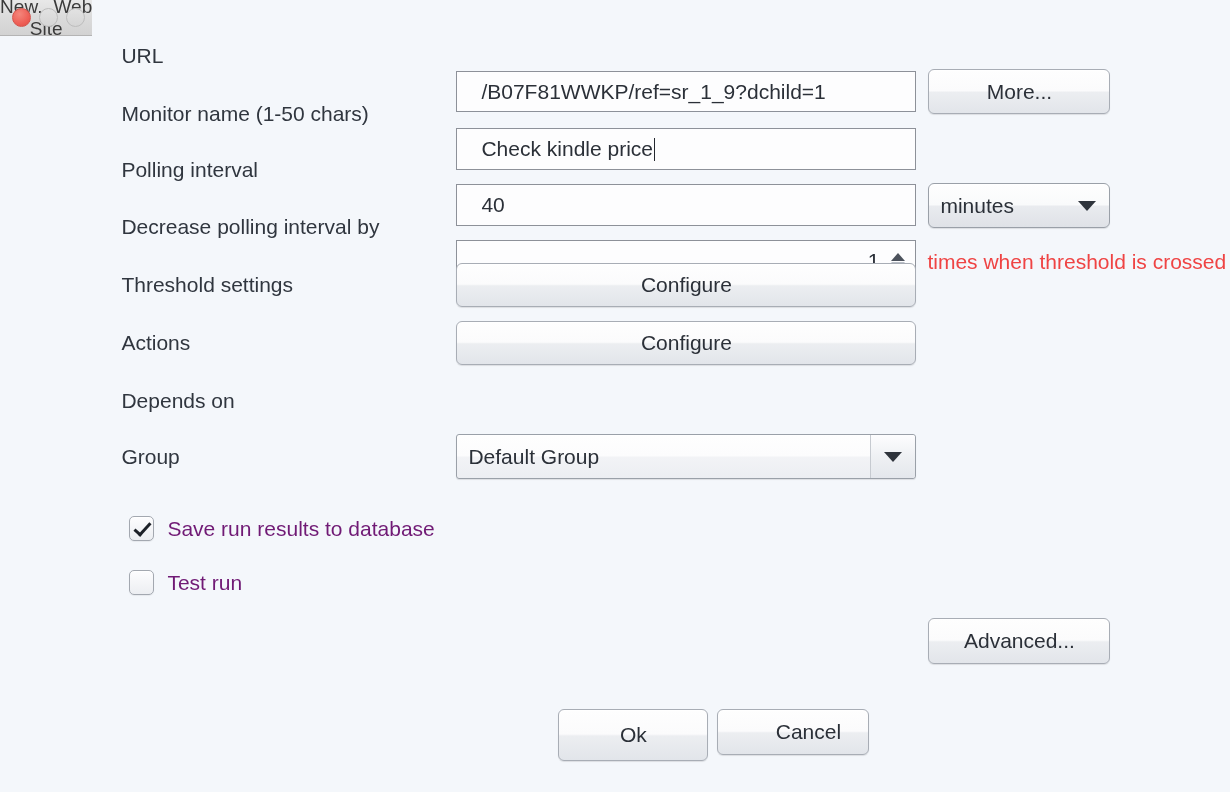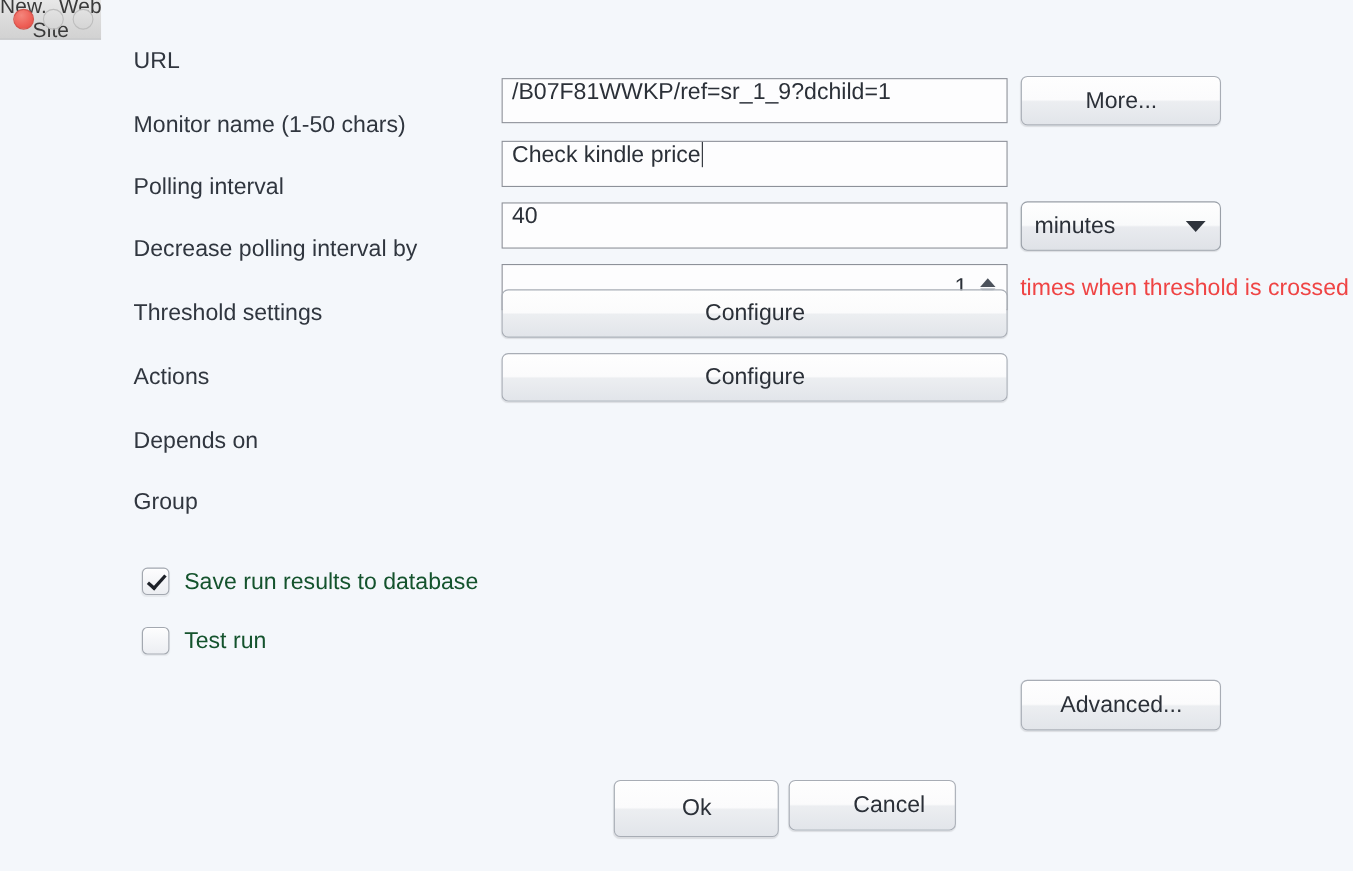--- a/index.html
+++ b/index.html
@@ -93,24 +93,24 @@
 
   
   .field {
     position: absolute;
     box-sizing: border-box;
     background: #fdfdfe;
     border: 1px solid #8d9199;
     font-family: "Liberation Sans", sans-serif;
     font-size: 21px;
     color: #2b3038;
-    padding: 0 8px;
+    padding: 0 24px;
     outline: none;
     display: flex;
-    align-items: flex-start;
+    align-items: center;
   }
   .field .val {
     white-space: nowrap;
     overflow: hidden;
   }
   .caret {
     display: inline-block;
     width: 1px;
     height: 23px;
     background: #24282f;
@@ -235,21 +235,21 @@
     left: 8px;
     top: 2px;
     width: 6px;
     height: 14px;
     border: solid #1d2128;
     border-width: 0 3.5px 3.5px 0;
     transform: rotate(42deg);
   }
   .checklabel {
     font-size: 21px;
-    color: #14532d;
+    color: #701a75;
     white-space: nowrap;
   }
 
   
   .suffix {
     position: absolute;
     font-size: 21px;
     color: #ef4444;
     white-space: nowrap;
   }
@@ -327,20 +327,26 @@
       <span>Configure</span>
     </div>
 
     <div class="row" style="top:378px;">
       <span class="label">Depends on</span>
     </div>
 
     <div class="row" style="top:434px;">
       <span class="label">Group</span>
     </div>
+    <div class="popup square" style="left:364px; top:434px; width:460px; height:45px;">
+      <span>Default Group</span>
+      <span class="arrowbox">
+          <span class="dchev"></span>
+        </span>
+    </div>
 
     <div class="checkrow" style="left:37px; top:516px;">
       <span class="checkbox checked"></span>
       <span class="checklabel">Save run results to database</span>
     </div>
 
     <div class="checkrow" style="left:37px; top:570px;">
       <span class="checkbox"></span>
       <span class="checklabel">Test run</span>
     </div>

